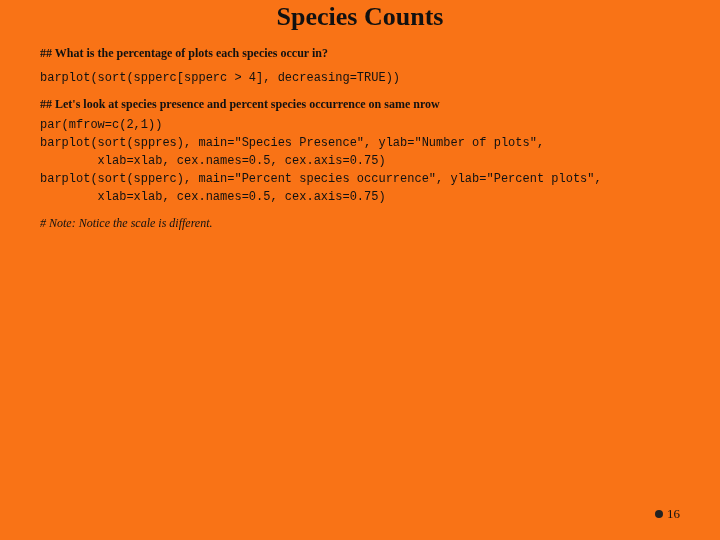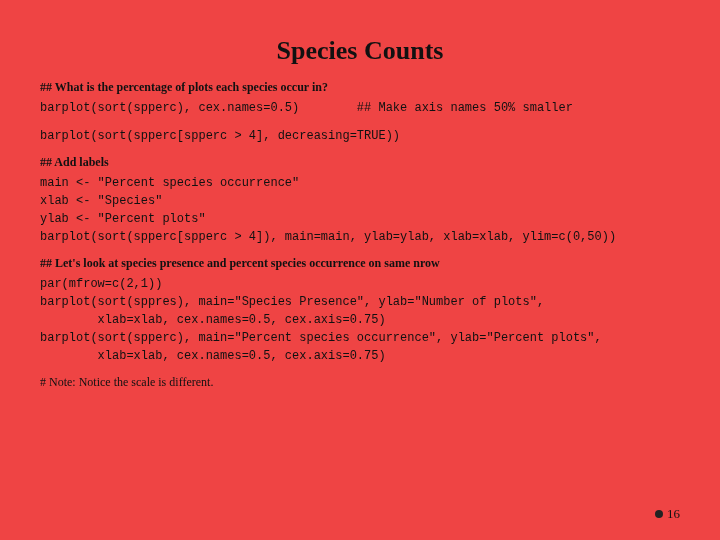--- a/index.html
+++ b/index.html
@@ -12,22 +12,22 @@
       width: 720px;
       height: 540px;
       background-color: #f0f0f0;
       font-family: 'Times New Roman', Times, serif;
       overflow: hidden;
     }
 
     .page {
       width: 720px;
       height: 540px;
-      background-color: #ef4444;
-      padding: 36px 40px 20px 40px;
+      background-color: #f97316;
+      padding: 2px 40px 20px 40px;
       position: relative;
     }
 
     .title {
       text-align: center;
       font-size: 26px;
       font-weight: bold;
       font-family: 'Times New Roman', Times, serif;
       margin-bottom: 14px;
       color: #111;
@@ -77,46 +77,38 @@
   </style>
 </head>
 <body>
 
 <div class="page">
 
   <div class="title">Species Counts</div>
 
   <div class="section">
     <div class="section-heading">## What is the percentage of plots each species occur in?</div>
-    <div class="code-block" style="margin-bottom: 10px;">barplot(sort(spperc), cex.names=0.5)        ## Make axis names 50% smaller</div>
   </div>
 
   <div class="section">
     <div class="code-block">barplot(sort(spperc[spperc &gt; 4], decreasing=TRUE))</div>
   </div>
 
-  <div class="section">
-    <div class="section-heading">## Add labels</div>
-    <div class="code-block">main &lt;- "Percent species occurrence"
-xlab &lt;- "Species"
-ylab &lt;- "Percent plots"
-barplot(sort(spperc[spperc &gt; 4]), main=main, ylab=ylab, xlab=xlab, ylim=c(0,50))</div>
-  </div>
 
   <div class="section">
     <div class="section-heading">## Let's look at species presence and percent species occurrence on same nrow</div>
     <div class="code-block">par(mfrow=c(2,1))
 barplot(sort(sppres), main="Species Presence", ylab="Number of plots",
         xlab=xlab, cex.names=0.5, cex.axis=0.75)
 barplot(sort(spperc), main="Percent species occurrence", ylab="Percent plots",
         xlab=xlab, cex.names=0.5, cex.axis=0.75)</div>
   </div>
 
   <div class="section">
-    <div class="section-heading" style="font-weight: normal;"># Note: Notice the scale is different.</div>
+    <div class="section-heading" style="font-style: italic; font-weight: normal;"># Note: Notice the scale is different.</div>
   </div>
 
   <div class="page-number">
     <span class="bullet"></span>
     <span>16</span>
   </div>
 
 </div>
 
 </body></html>

